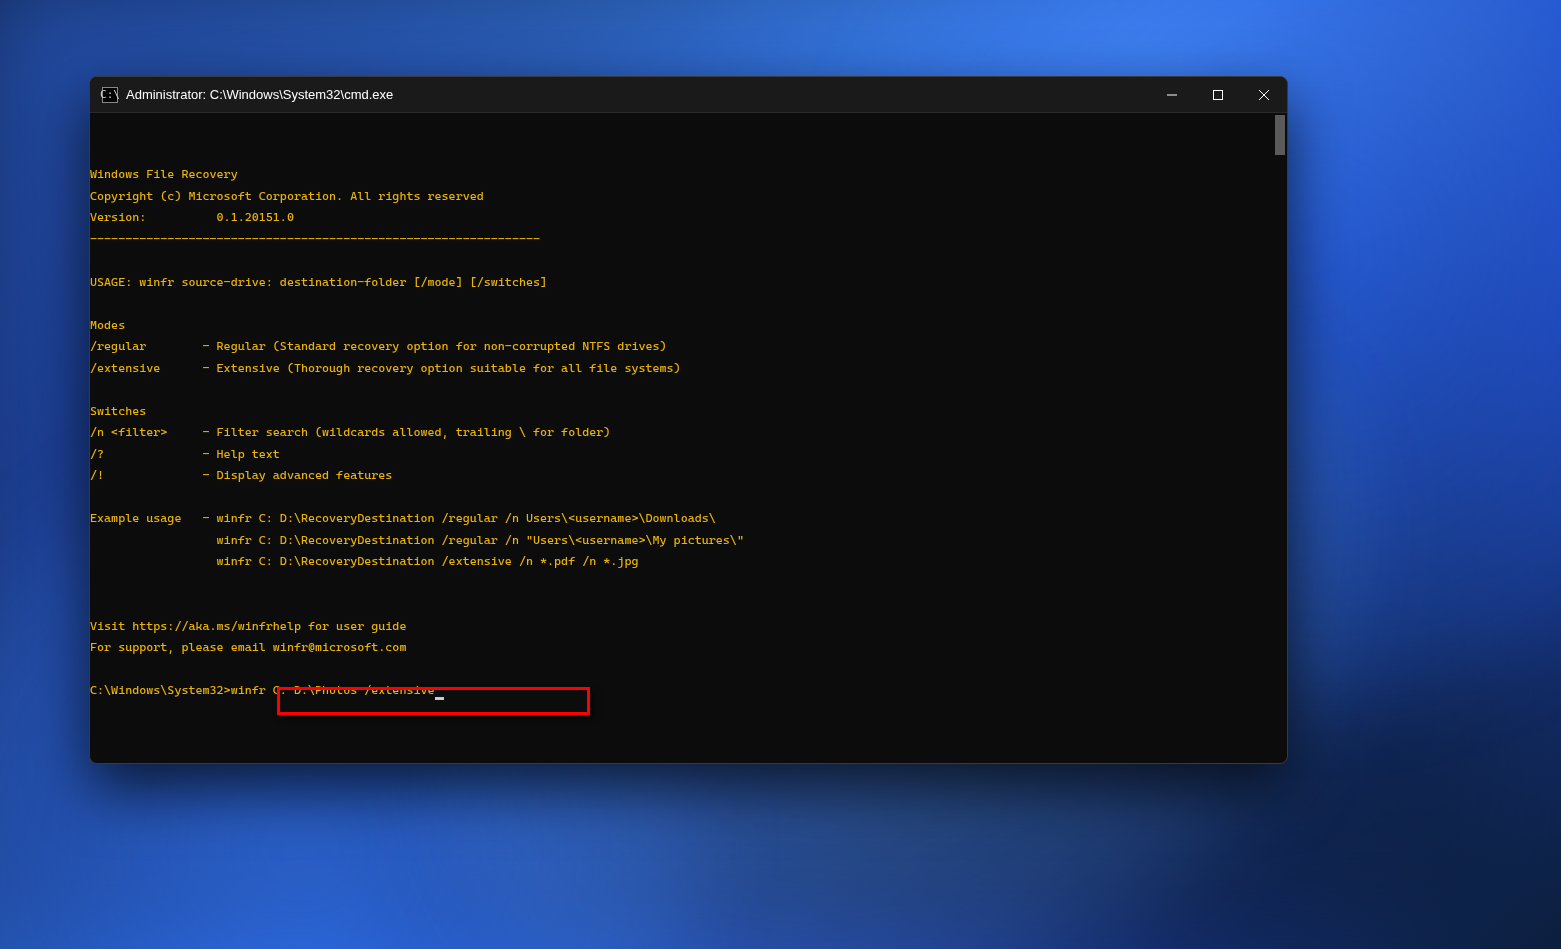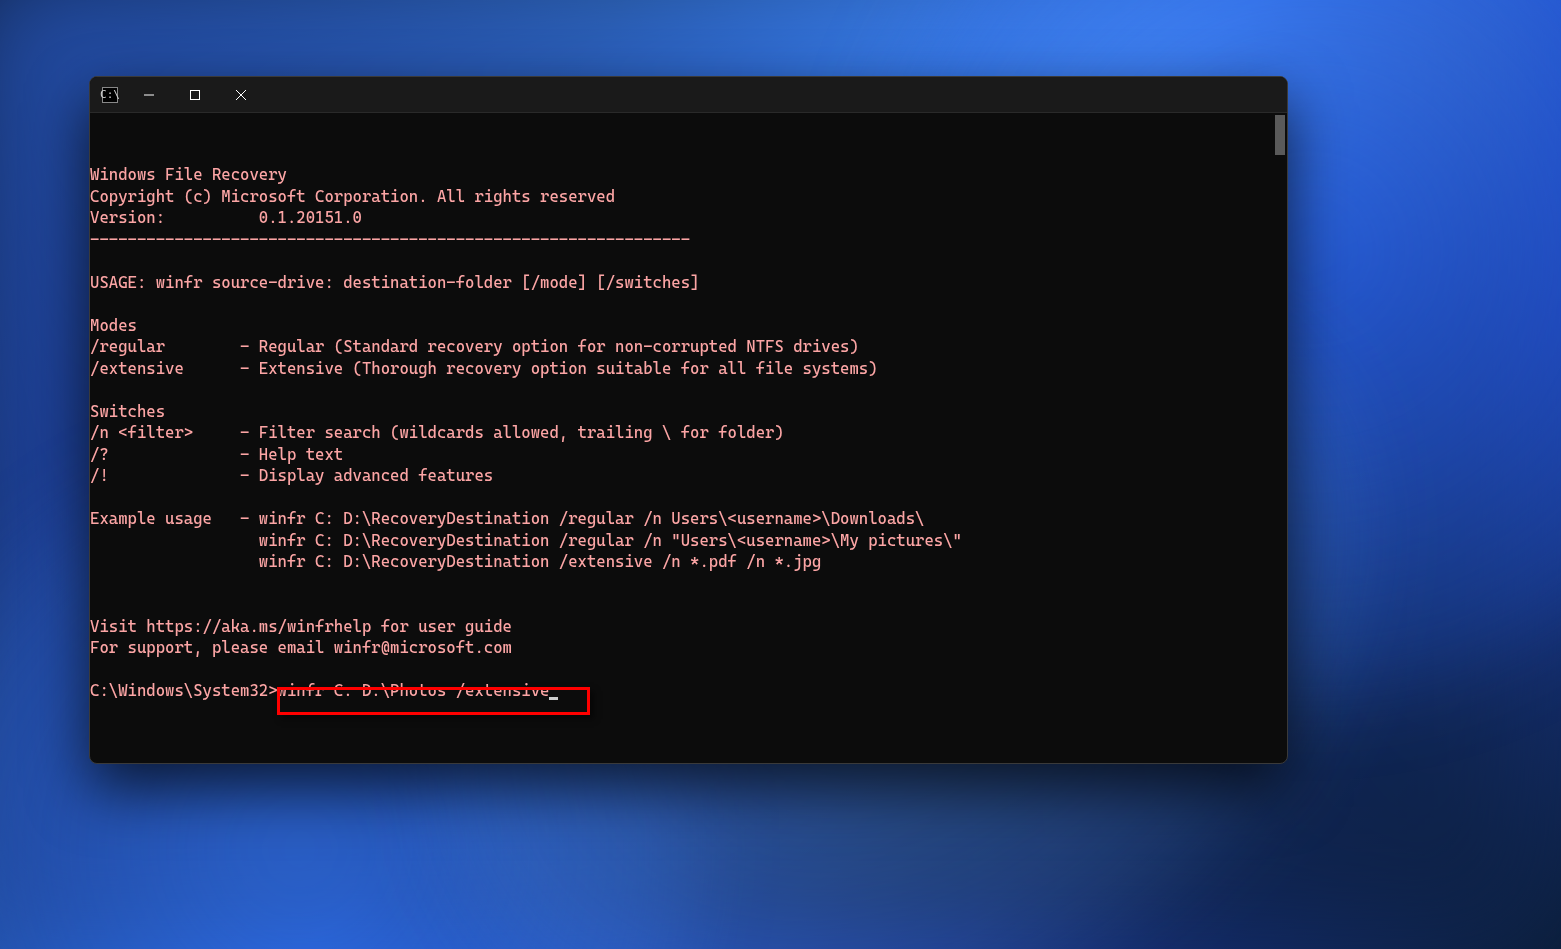--- a/index.html
+++ b/index.html
@@ -93,23 +93,23 @@
       align-items: center;
       justify-content: center;
       color: #ffffff;
       cursor: pointer;
     }
 
     .terminal-body {
       flex: 1;
       padding: 8px 0 8px 0;
       font-family: 'Cascadia Mono', 'Consolas', monospace;
-      font-size: 16px;
+      font-size: 12px;
       line-height: 21.5px;
-      color: #fca5a5;
+      color: #eab308;
       white-space: pre;
       overflow: hidden;
       position: relative;
     }
 
     .terminal-content {
       padding-left: 0;
     }
 
     .terminal-line {
@@ -151,20 +151,21 @@
 <body>
 
 <div class="bg-swirl"></div>
 <div class="bg-layer bg1"></div>
 <div class="bg-layer bg2"></div>
 <div class="bg-layer bg3"></div>
 
 <div class="window">
   <div class="titlebar">
     <div class="titlebar-icon">C:\</div>
+    <div class="titlebar-text">Administrator: C:\Windows\System32\cmd.exe</div>
     <div class="window-controls">
       <div class="win-btn">
         <svg class="ctrl-icon" viewBox="0 0 10 10">
             <line x1="0" y1="5" x2="10" y2="5" stroke="#fff" stroke-width="1"></line>
           </svg>
       </div>
       <div class="win-btn">
         <svg class="ctrl-icon" viewBox="0 0 10 10">
             <rect x="0.5" y="0.5" width="9" height="9" stroke="#fff" stroke-width="1" fill="none"></rect>
           </svg>

